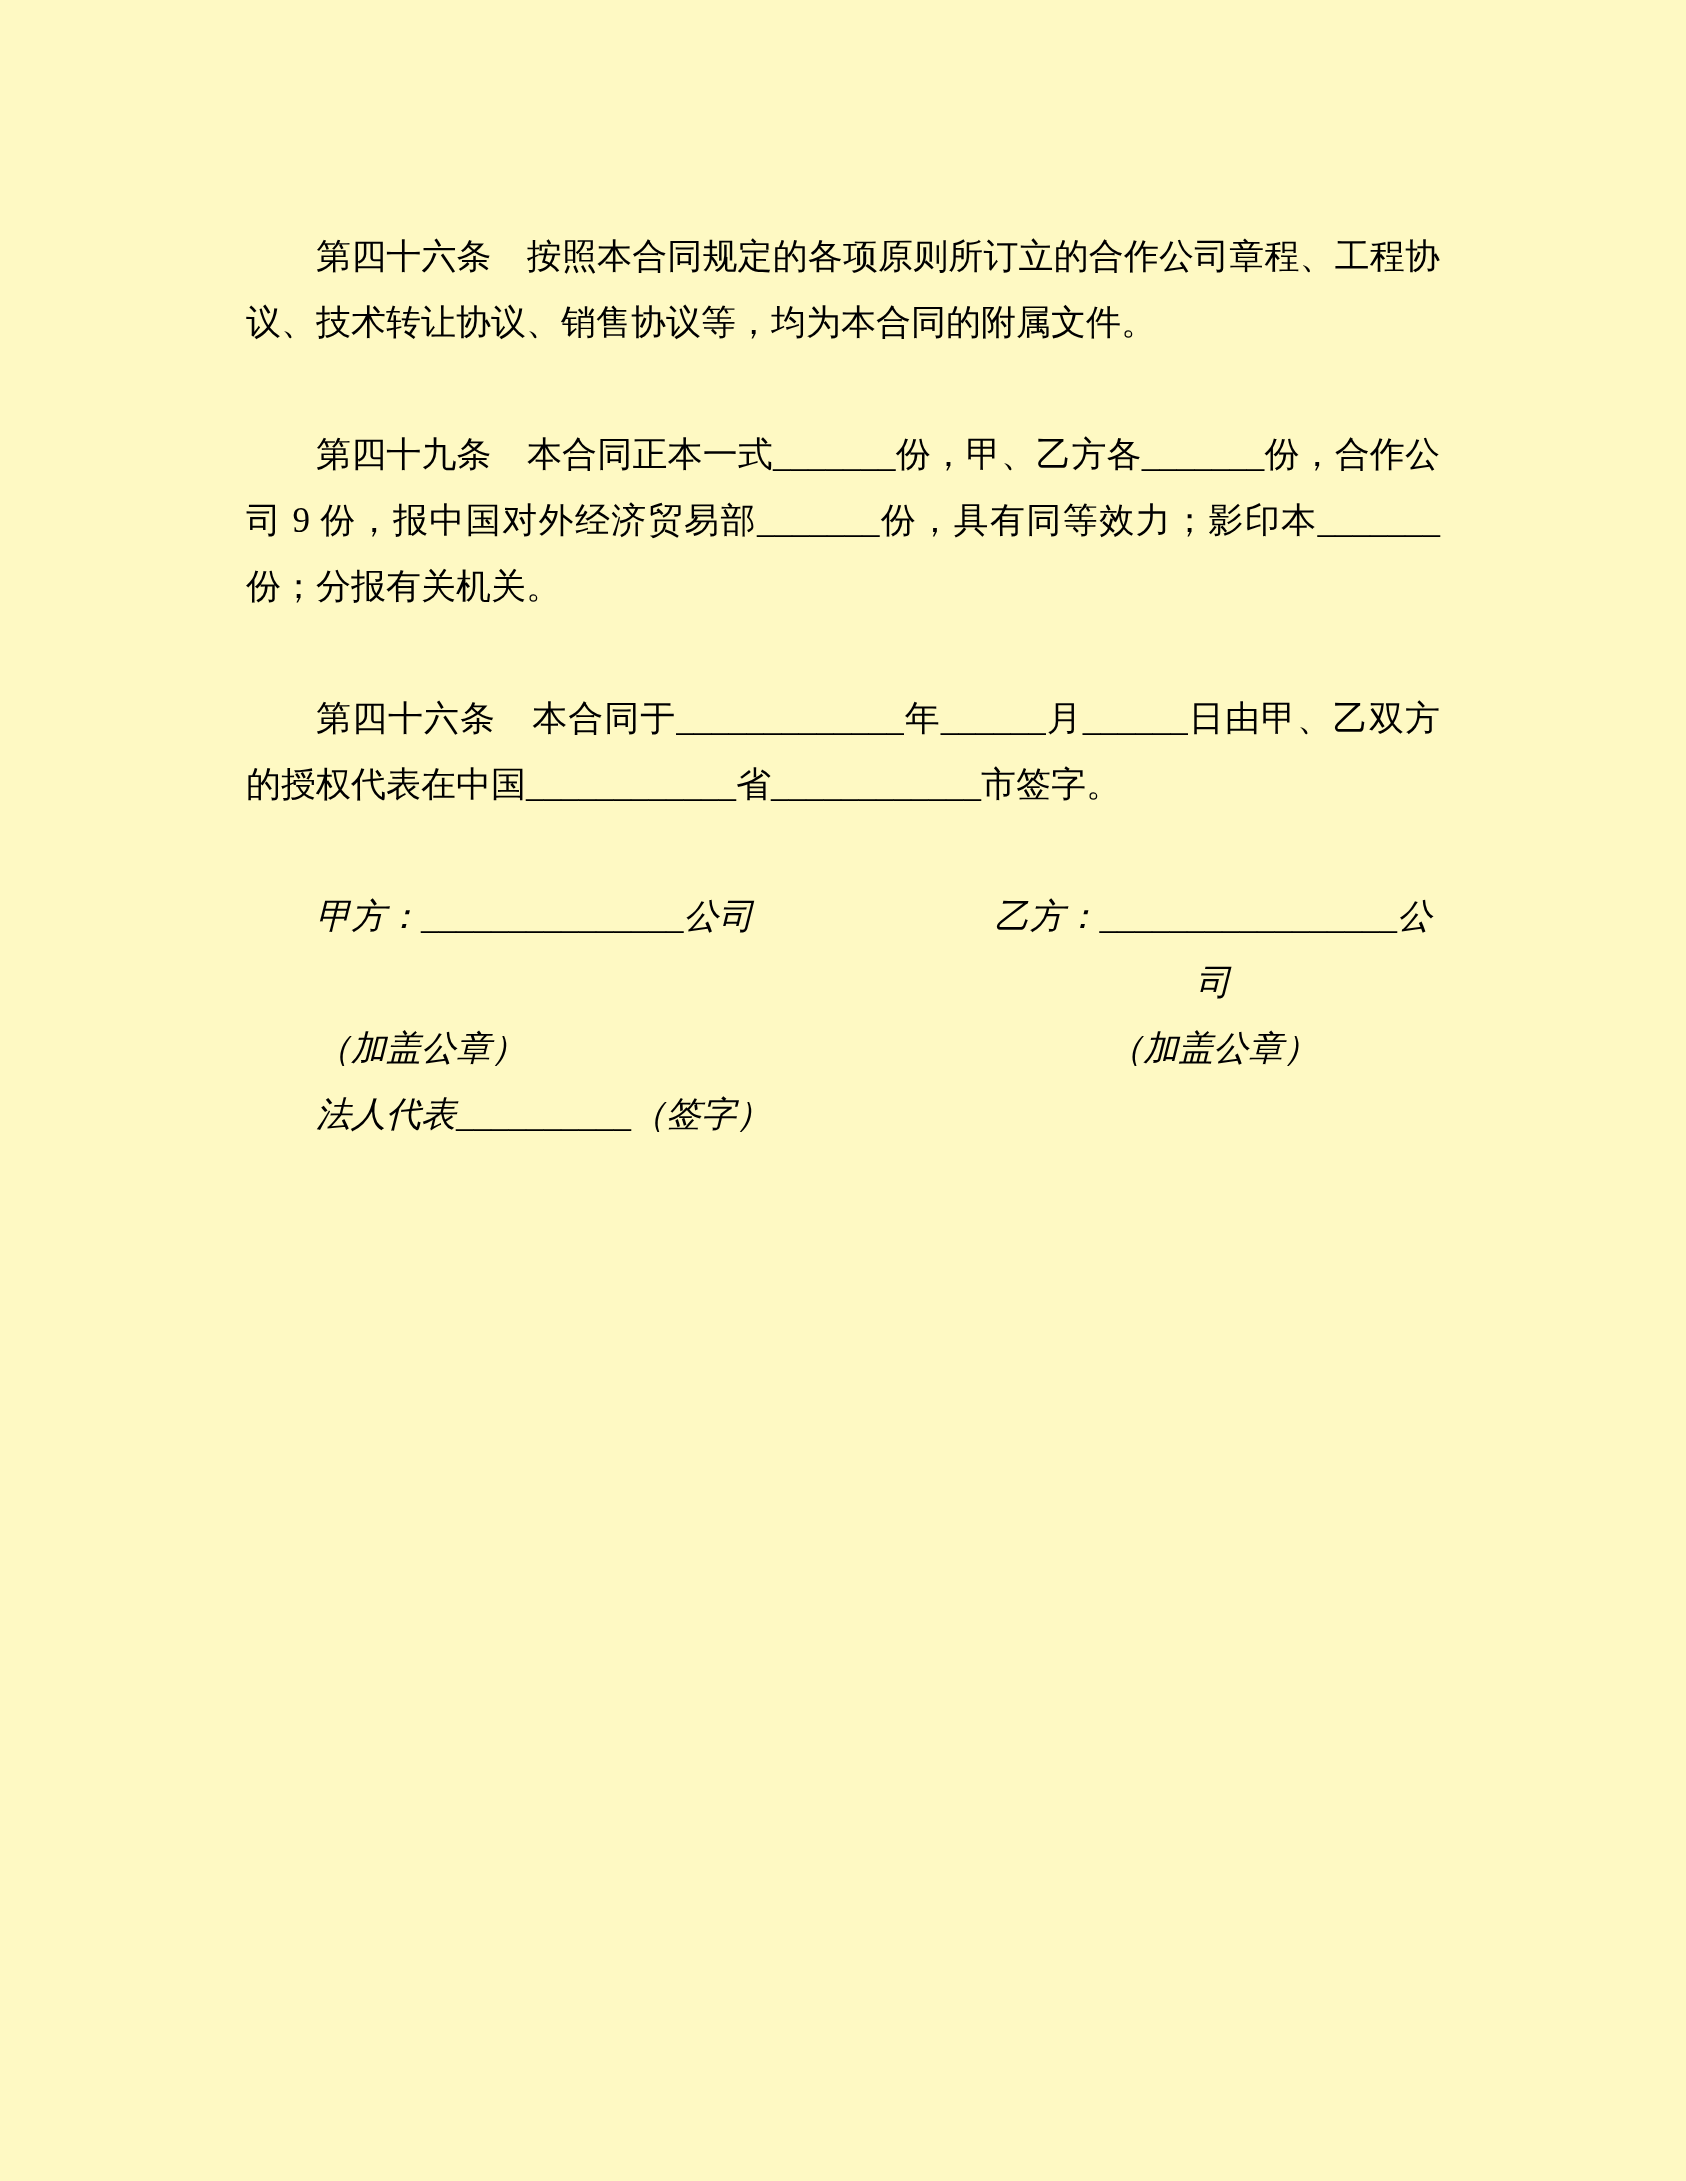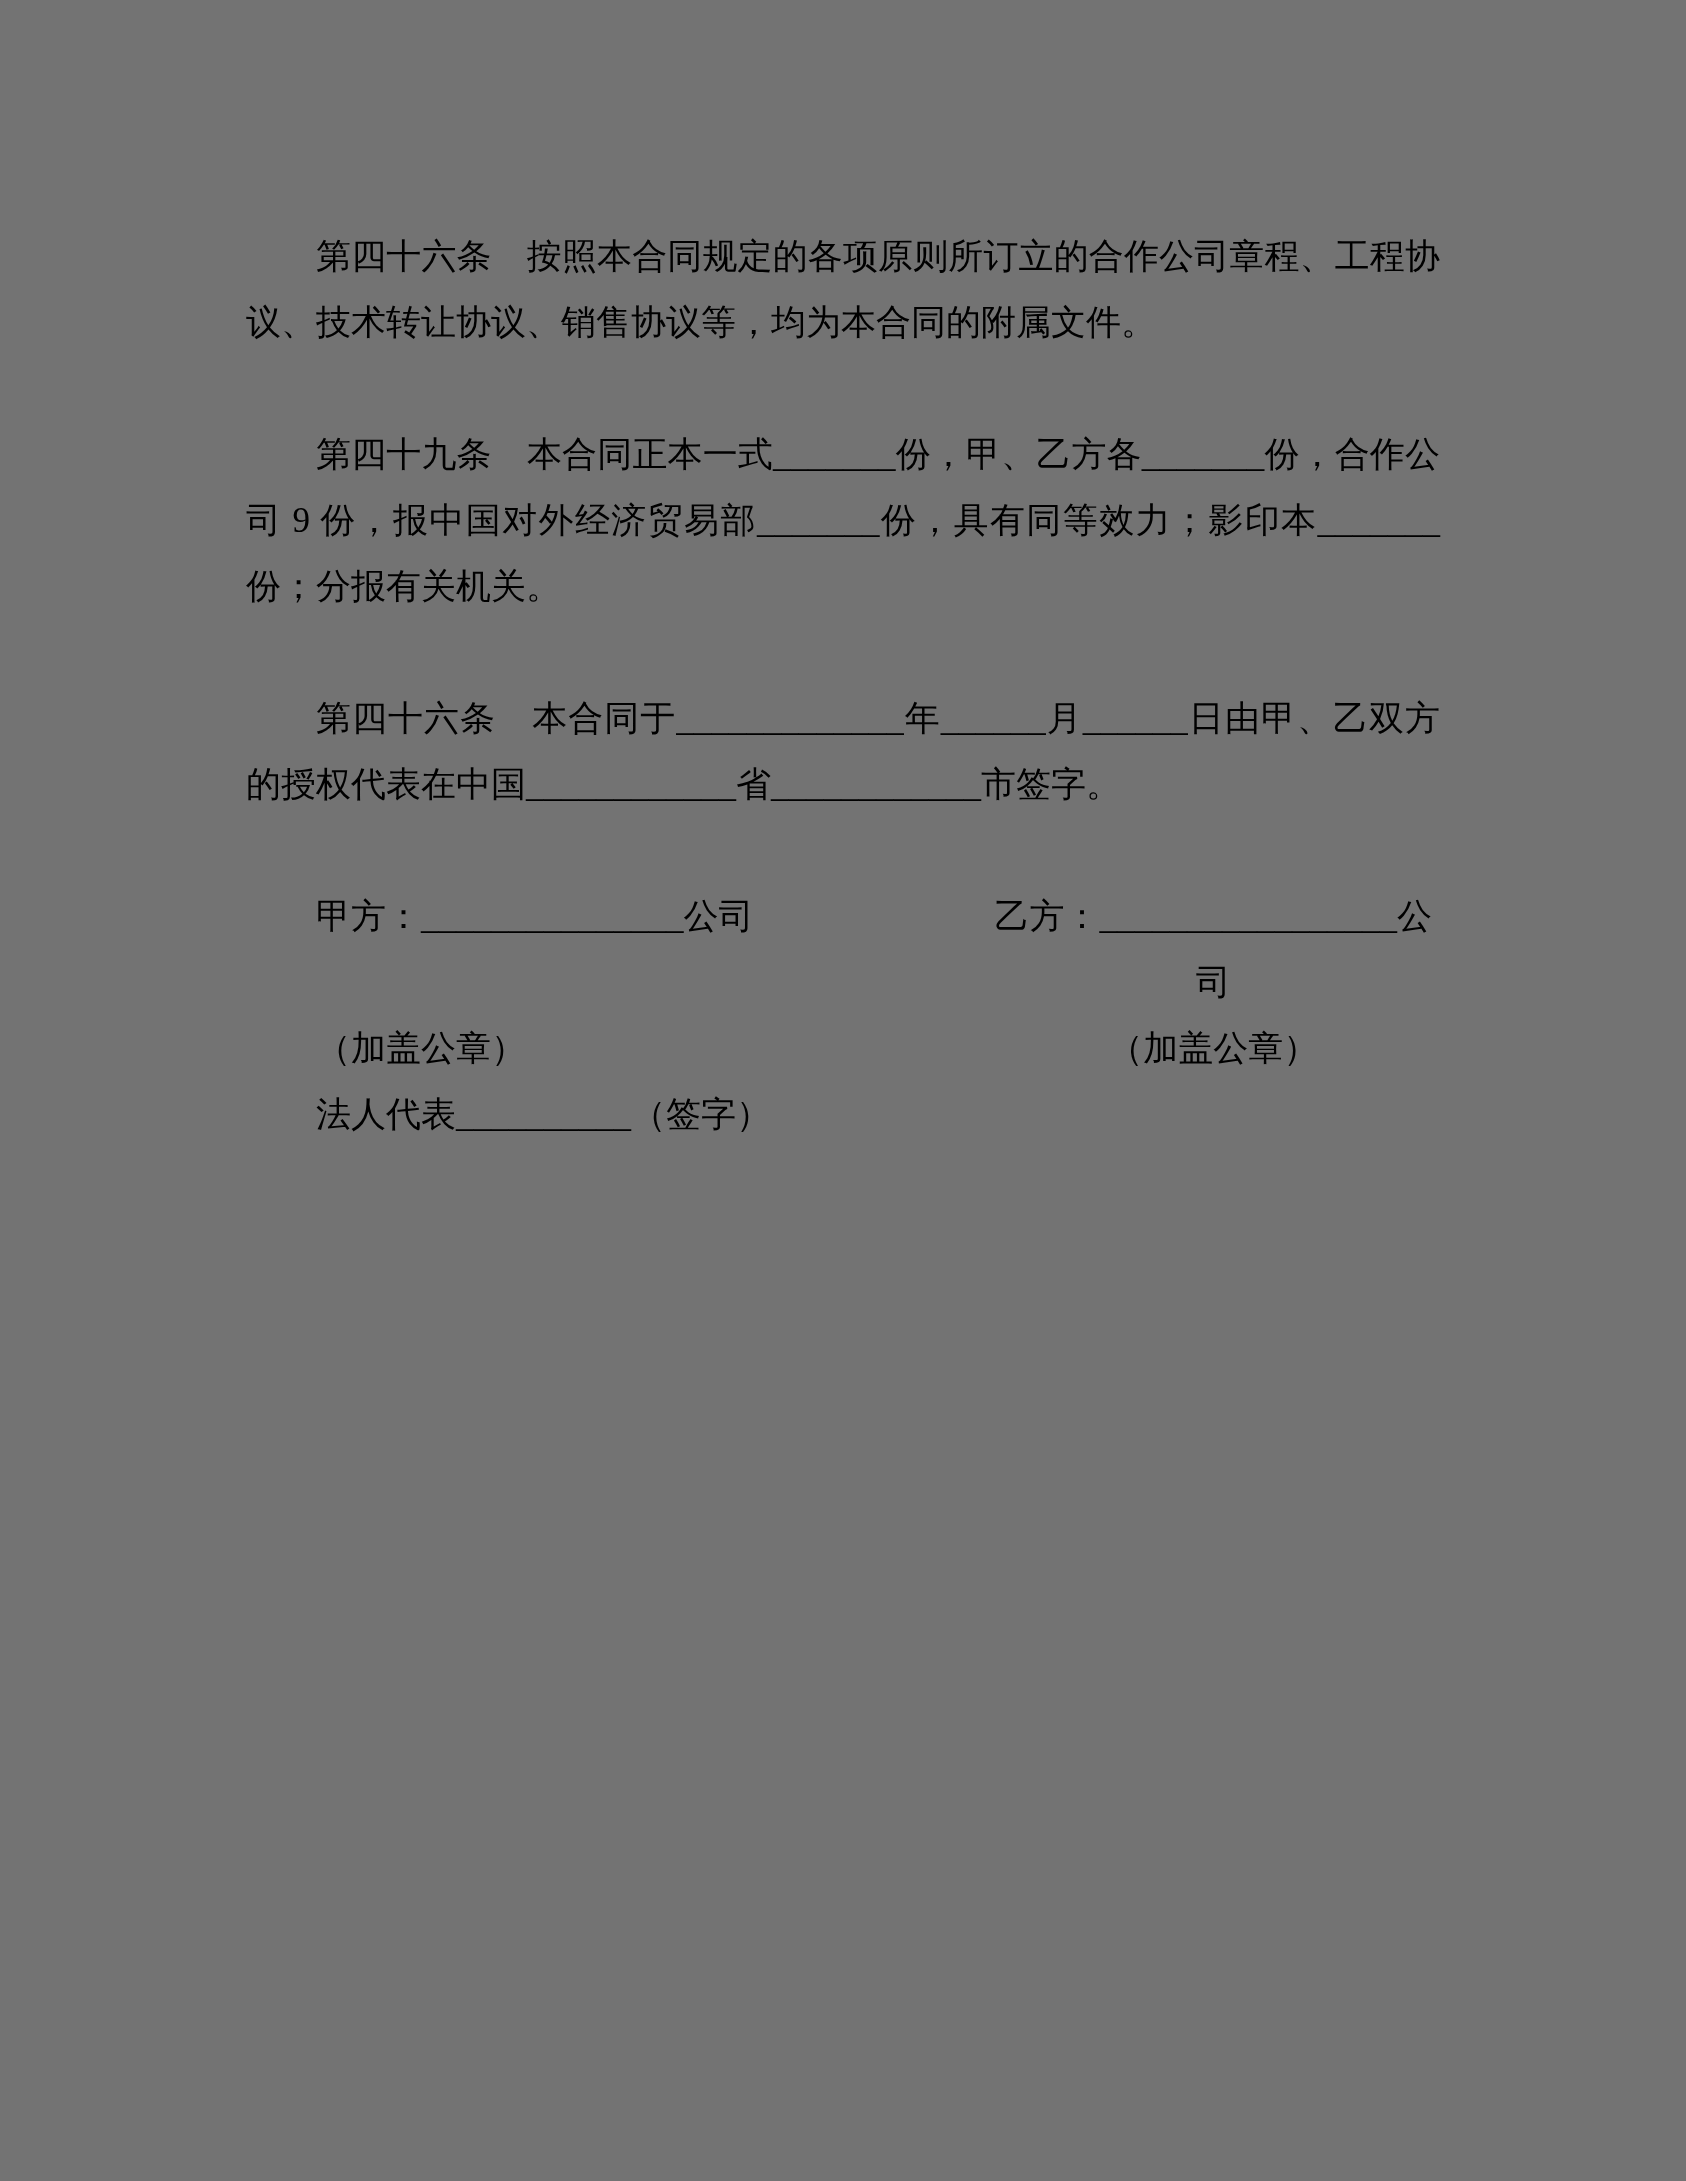--- a/index.html
+++ b/index.html
@@ -8,41 +8,42 @@
   }
   body {
     width: 1686px;
     height: 2182px;
     position: relative;
     font-family: "Liberation Serif", "DejaVu Serif", serif;
   }
   .page {
     position: absolute;
     inset: 0;
-    background: #737373;
+    background: #fef9c3;
     overflow: hidden;
   }
   .doc {
     padding: 224px 246px 0 246px;
     color: #000000;
     font-size: 35px;
     line-height: 66px;
     text-align: justify;
   }
   .doc p.body-para {
     text-indent: 2em;
     margin: 0 0 66px 0;
     word-break: break-all;
   }
   .sig-block {
     margin-top: 0;
   }
   .sig-row {
     display: flex;
     text-align: left;
+    font-style: italic;
   }
   .sig-left {
     width: 62%;
     padding-left: 2em;
   }
   .sig-right {
     flex: 1;
     text-align: center;
   }
 </style>

